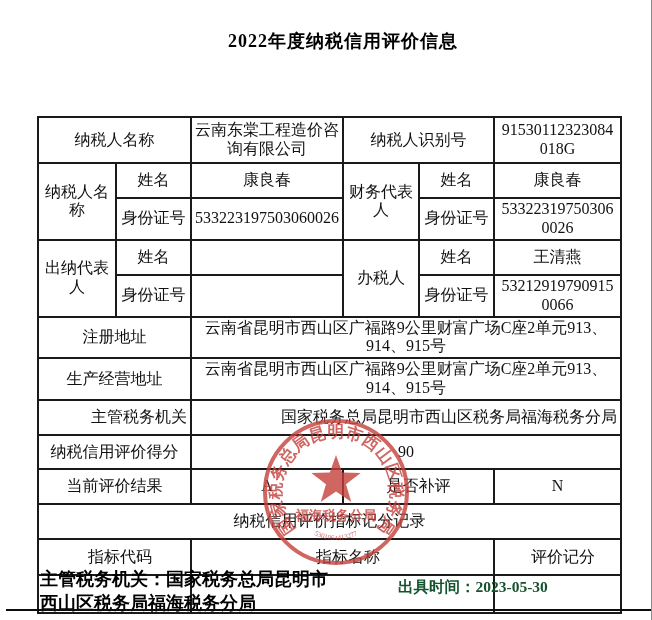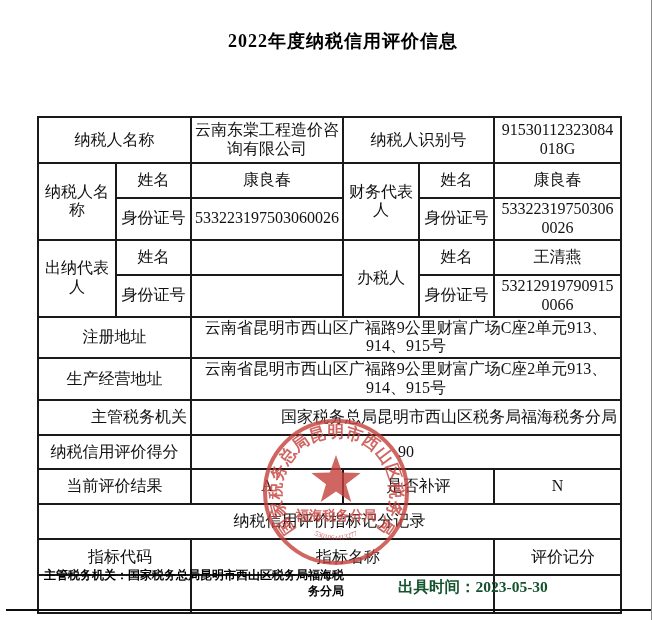--- a/index.html
+++ b/index.html
@@ -39,21 +39,21 @@
   tr.r13 td{height:34px;}
   td.num{word-break:break-all;font-size:15px;line-height:1.15;padding:1px 10px;}
   td.numwide{font-size:15px;}
   td.addr{font-size:16px;line-height:1.25;padding:1px 8px;}
   .stamp{
     position:absolute;left:261px;top:417px;width:150px;height:150px;
     opacity:0.8;pointer-events:none;
   }
   .footer-authority{
     position:absolute;left:40px;top:567px;width:304px;
-    text-align:right;font-size:12px;line-height:1.35;color:#000;
+    text-align:left;font-size:18px;line-height:1.35;color:#000;
     font-weight:bold;
   }
   .footer-date{
     position:absolute;left:398px;top:577px;
     font-size:15.5px;color:#14532d;font-weight:bold;
   }
   .bottom-rule{
     position:absolute;left:6px;top:609px;width:646px;height:2px;background:#0d0d0d;
   }
 </style>

